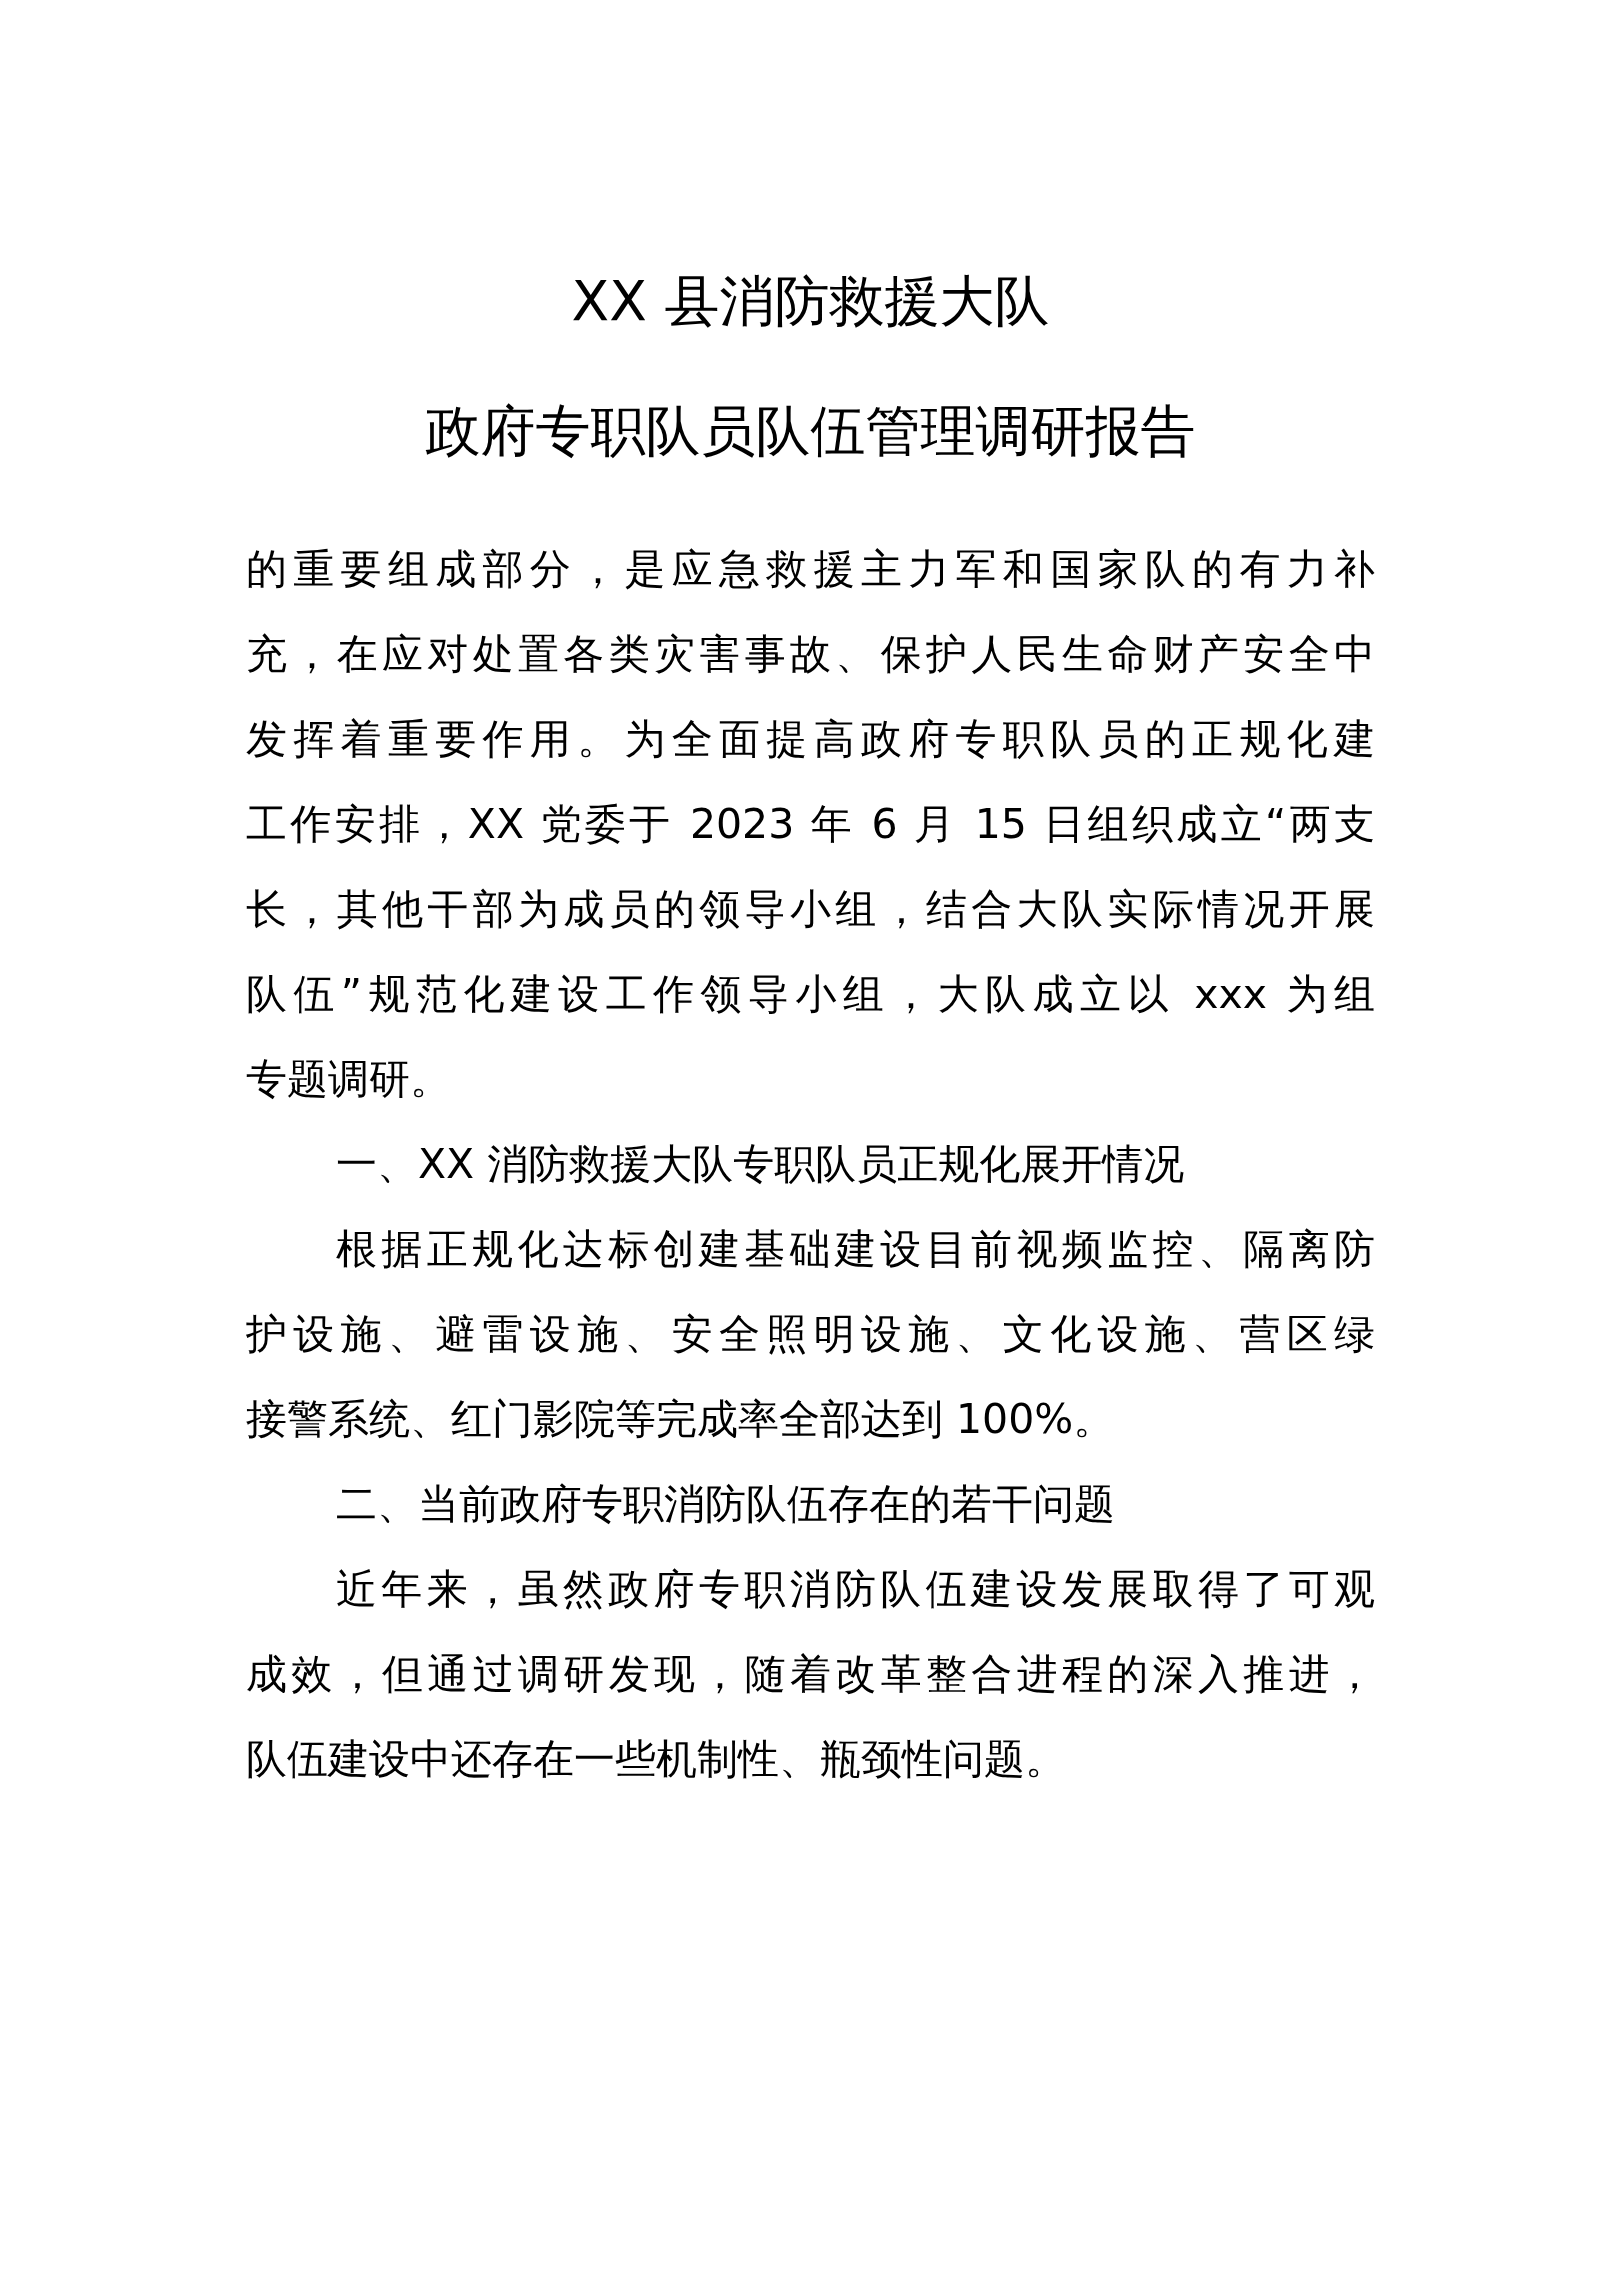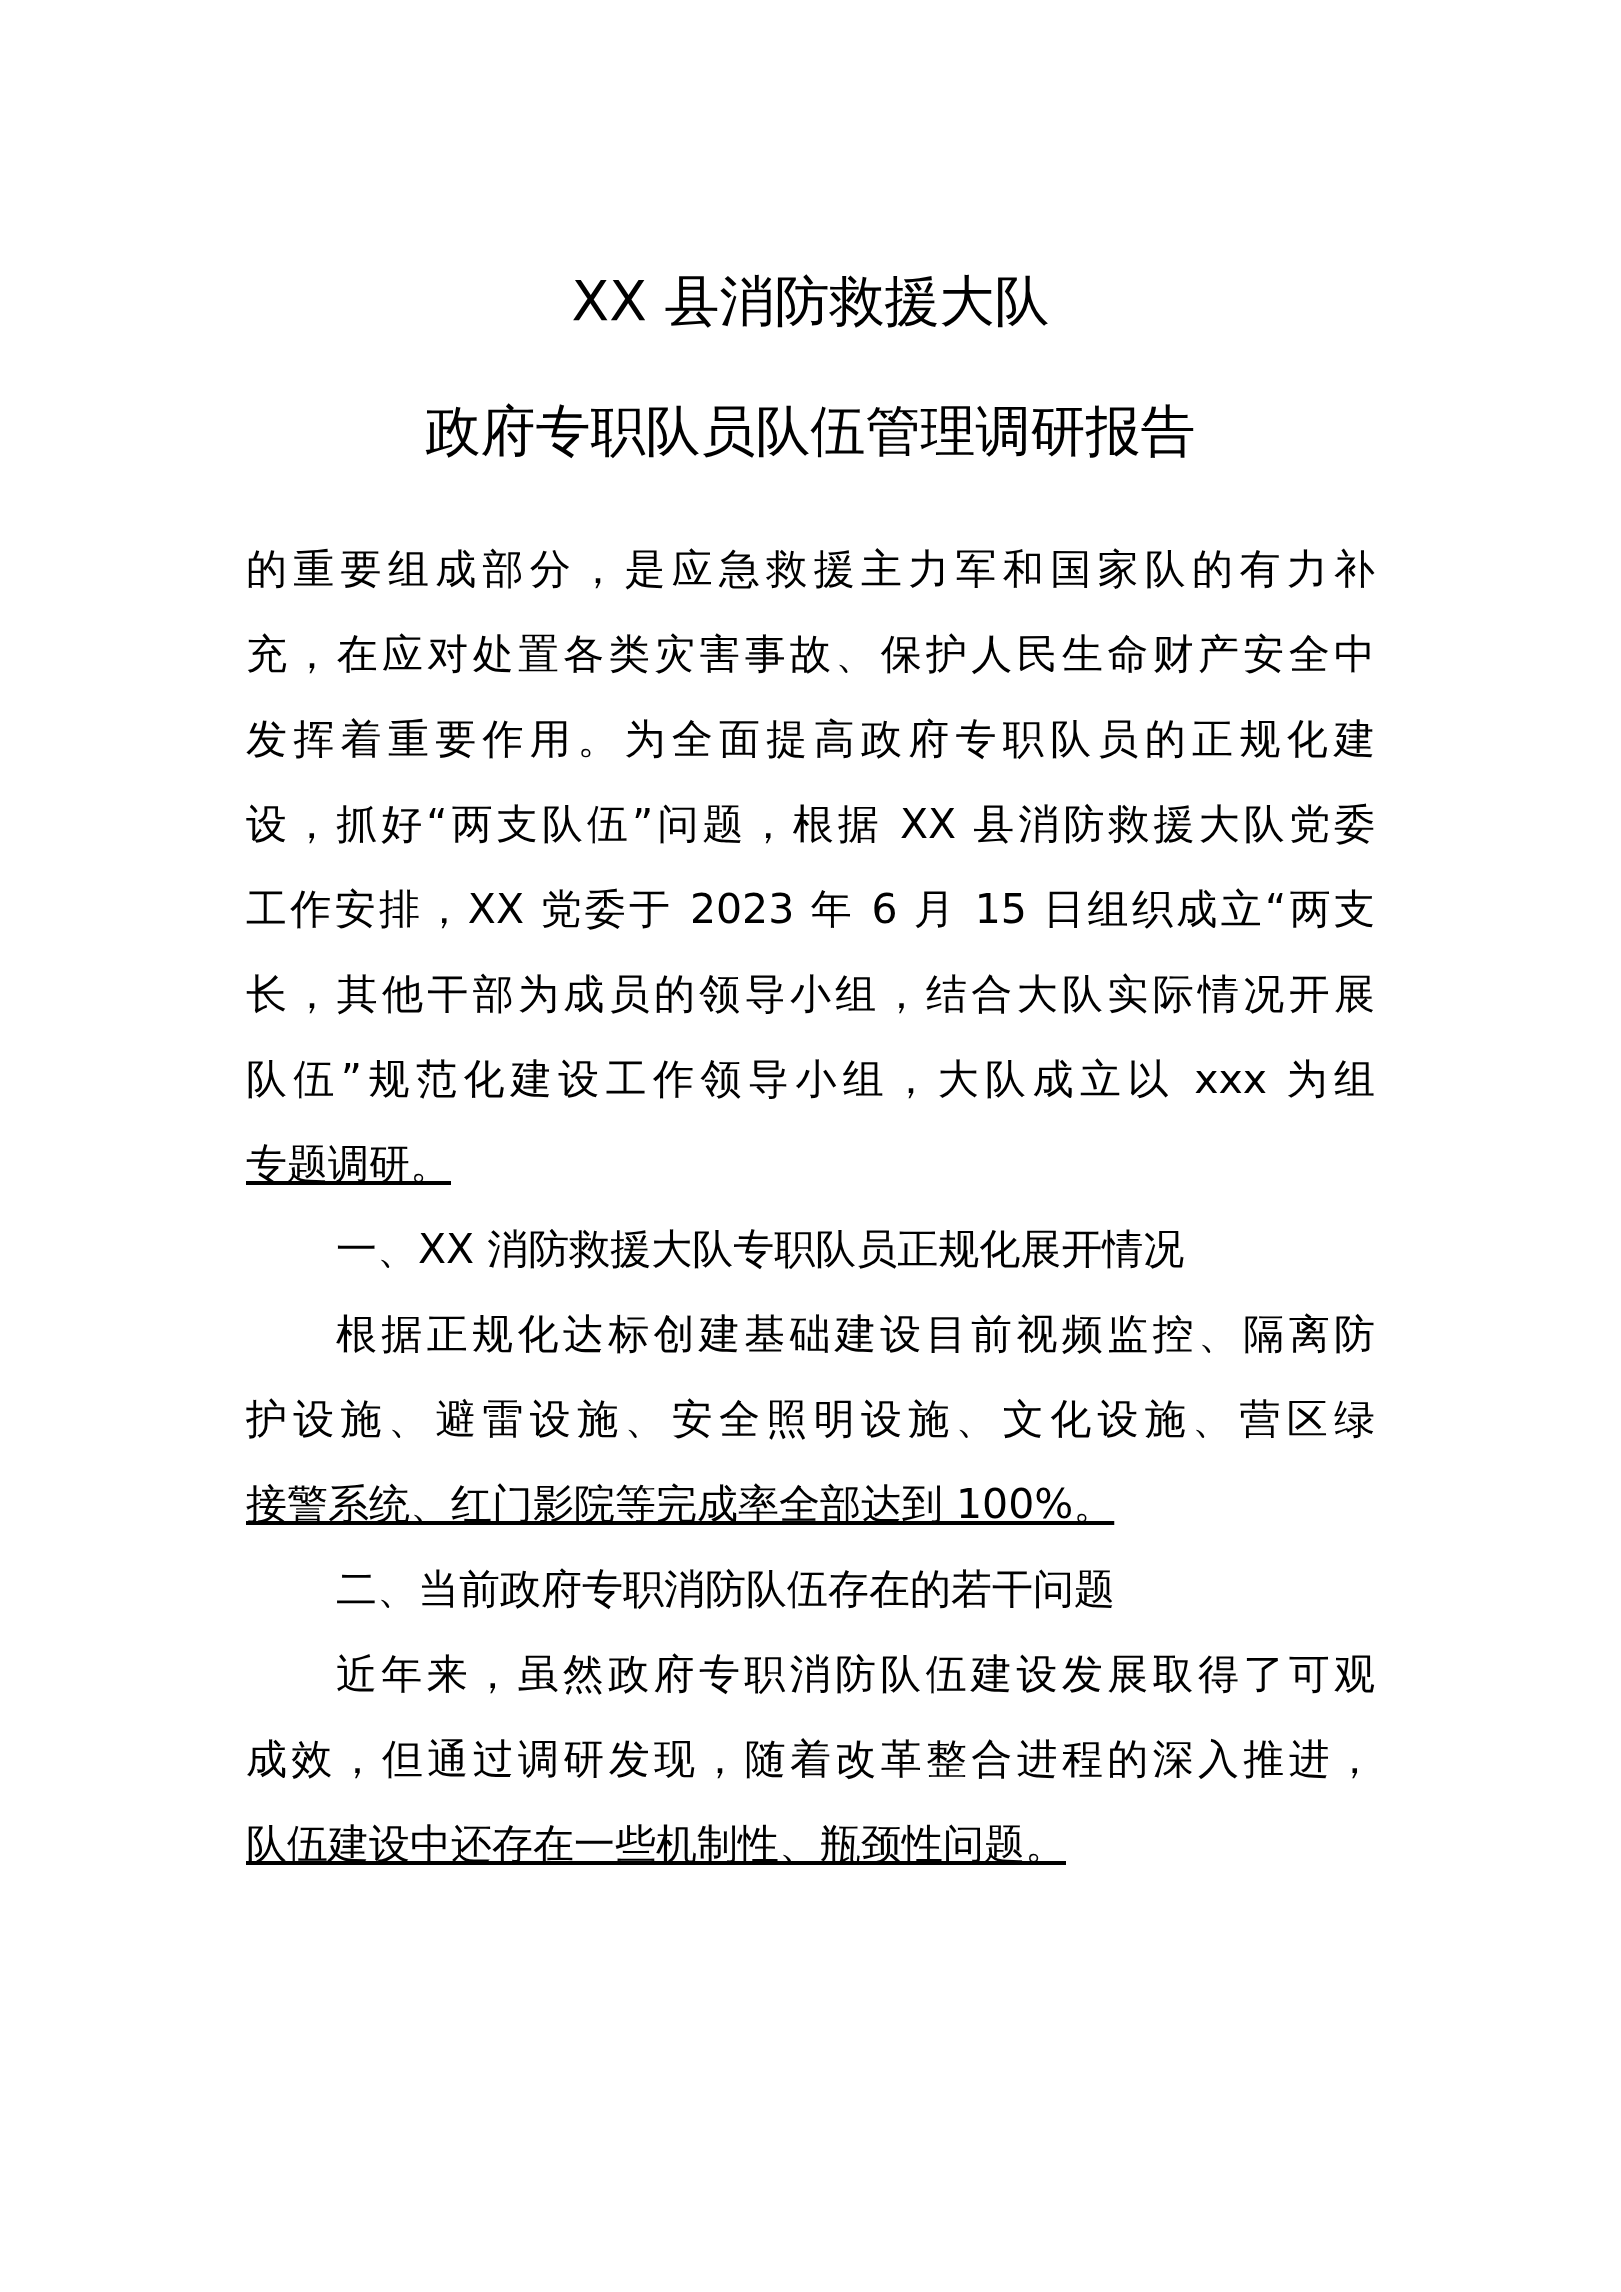--- a/index.html
+++ b/index.html
@@ -45,38 +45,37 @@
       display: block;
       height: 85px;
       line-height: 85px;
       font-size: 41px;
       white-space: nowrap;
       overflow: visible;
       text-align: justify;
       text-align-last: justify;
     }
     .line.indent { padding-left: 90px; }
-    .line.last { text-align-last: left; text-decoration: underline; }
+    .line.last { text-align-last: left; }
     .line.heading { text-align-last: left; }
   </style>
 </head>
 <body>
 
 <div class="page">
 
   <div class="title t1">XX 县消防救援大队</div>
   <div class="title t2">政府专职队员队伍管理调研报告</div>
 
   <div class="body">
 
     <div>
       <span class="line">的重要组成部分，是应急救援主力军和国家队的有力补</span>
       <span class="line">充，在应对处置各类灾害事故、保护人民生命财产安全中</span>
       <span class="line">发挥着重要作用。为全面提高政府专职队员的正规化建</span>
-      <span class="line">设，抓好“两支队伍”问题，根据 XX 县消防救援大队党委</span>
       <span class="line">工作安排，XX 党委于 2023 年 6 月 15 日组织成立“两支</span>
       <span class="line">长，其他干部为成员的领导小组，结合大队实际情况开展</span>
       <span class="line">队伍”规范化建设工作领导小组，大队成立以 xxx 为组</span>
       <span class="line last">专题调研。</span>
     </div>
 
     <span class="line indent heading">一、XX 消防救援大队专职队员正规化展开情况</span>
 
     <div>
       <span class="line indent">根据正规化达标创建基础建设目前视频监控、隔离防</span>

